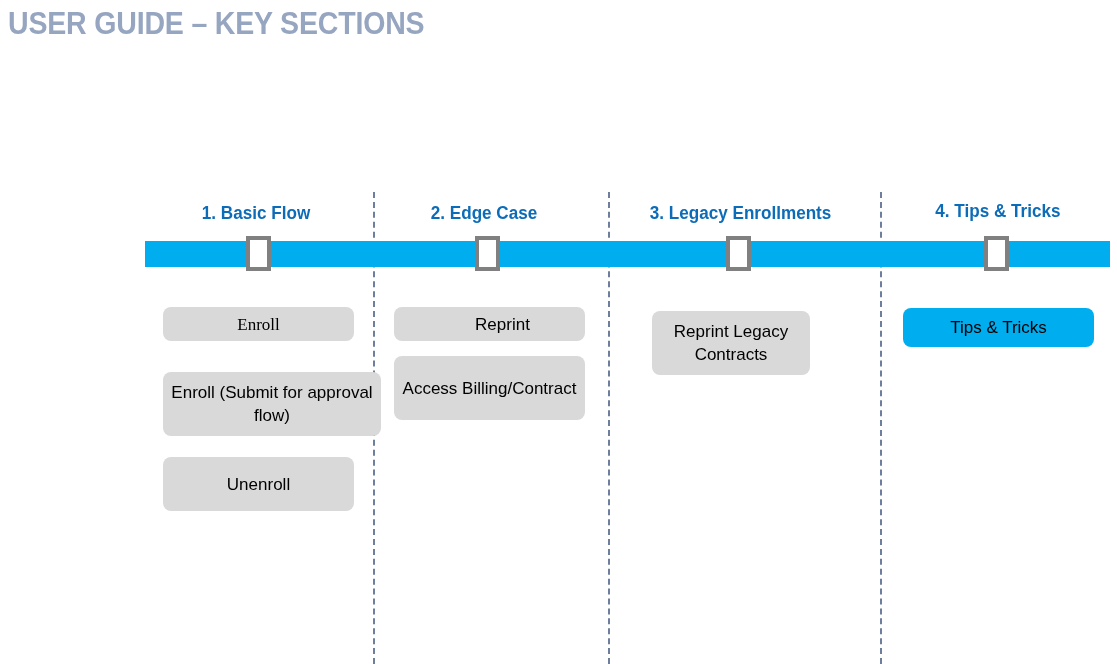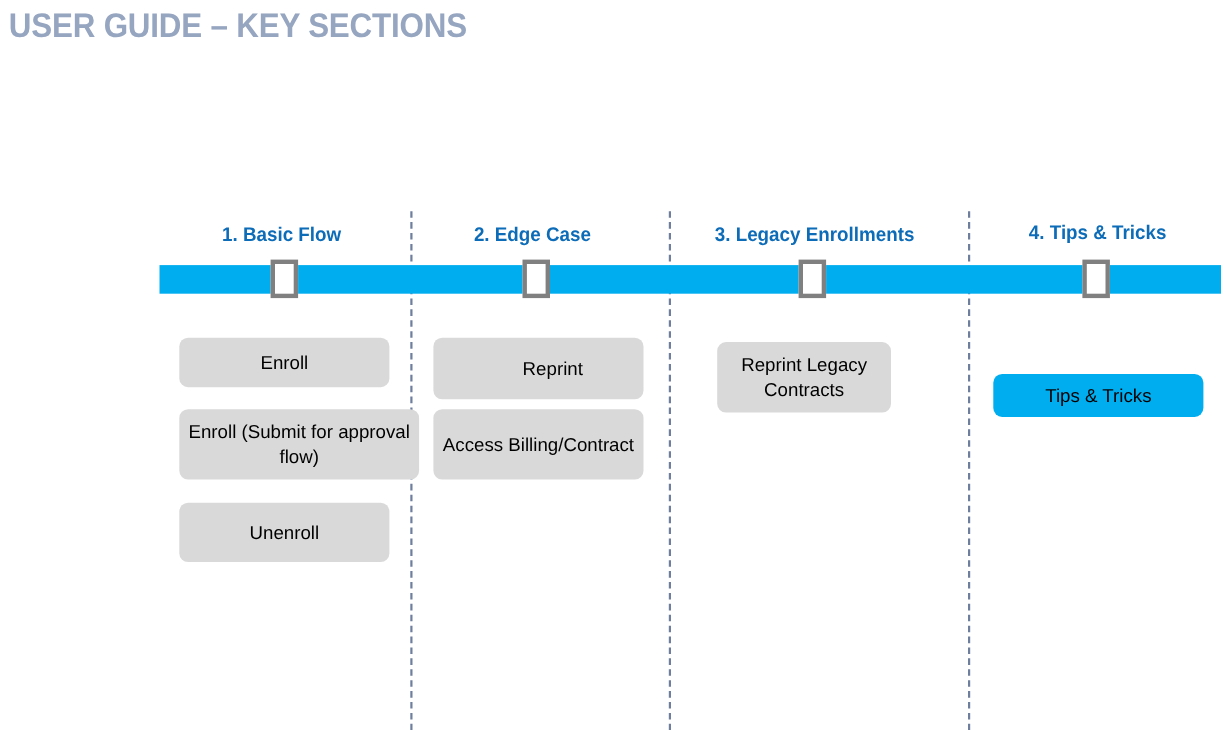--- a/index.html
+++ b/index.html
@@ -81,21 +81,20 @@
     font-size: 17px;
     line-height: 23px;
     display: flex;
     align-items: center;
     justify-content: center;
     text-align: center;
     padding: 2px 6px;
   }
   .item-box.highlight {
     background: #00adef;
-    margin-top: 32px;
   }
   .item-box span {
     display: block;
   }
 </style>
 </head>
 <body>
 
 <div id="page-title">USER GUIDE – KEY SECTIONS</div>
 
@@ -105,39 +104,39 @@
 
 <div id="timeline-bar"></div>
 
 <div class="marker" style="left:246px;"></div>
 <div class="marker" style="left:475px;"></div>
 <div class="marker" style="left:726px;"></div>
 <div class="marker" style="left:984px;"></div>
 
 <div class="col-header" style="left:199px; top:203px;">1. Basic Flow</div>
 
-<div class="item-box" style="left:163px; top:307px; width:191px; height:45px;">
+<div class="item-box" style="left:163px; top:307px; width:191px; height:34px;font-family:Liberation Serif, serif;">
   <span>Enroll</span>
 </div>
 
 <div class="item-box" style="left:163px; top:372px; width:218px; height:64px;">
   <span>Enroll (Submit for approval flow)</span>
 </div>
 
 <div class="item-box" style="left:163px; top:457px; width:191px; height:54px;">
   <span>Unenroll</span>
 </div>
 
 <div class="col-header" style="left:428px; top:203px;">2. Edge Case</div>
 
-<div class="item-box" style="left:394px; top:307px; width:191px; height:56px;padding-left:32px;">
+<div class="item-box" style="left:394px; top:307px; width:191px; height:34px;padding-left:32px;">
   <span>Reprint</span>
 </div>
 
-<div class="item-box" style="left:394px; top:372px; width:191px; height:64px;">
+<div class="item-box" style="left:394px; top:356px; width:191px; height:64px;">
   <span>Access Billing/Contract</span>
 </div>
 
 <div class="col-header" style="left:645px; top:203px;">3. Legacy Enrollments</div>
 
 <div class="item-box" style="left:652px; top:311px; width:158px; height:64px;">
   <span>Reprint Legacy Contracts</span>
 </div>
 
 <div class="col-header" style="left:932px; top:201px;">4. Tips &amp; Tricks</div>

